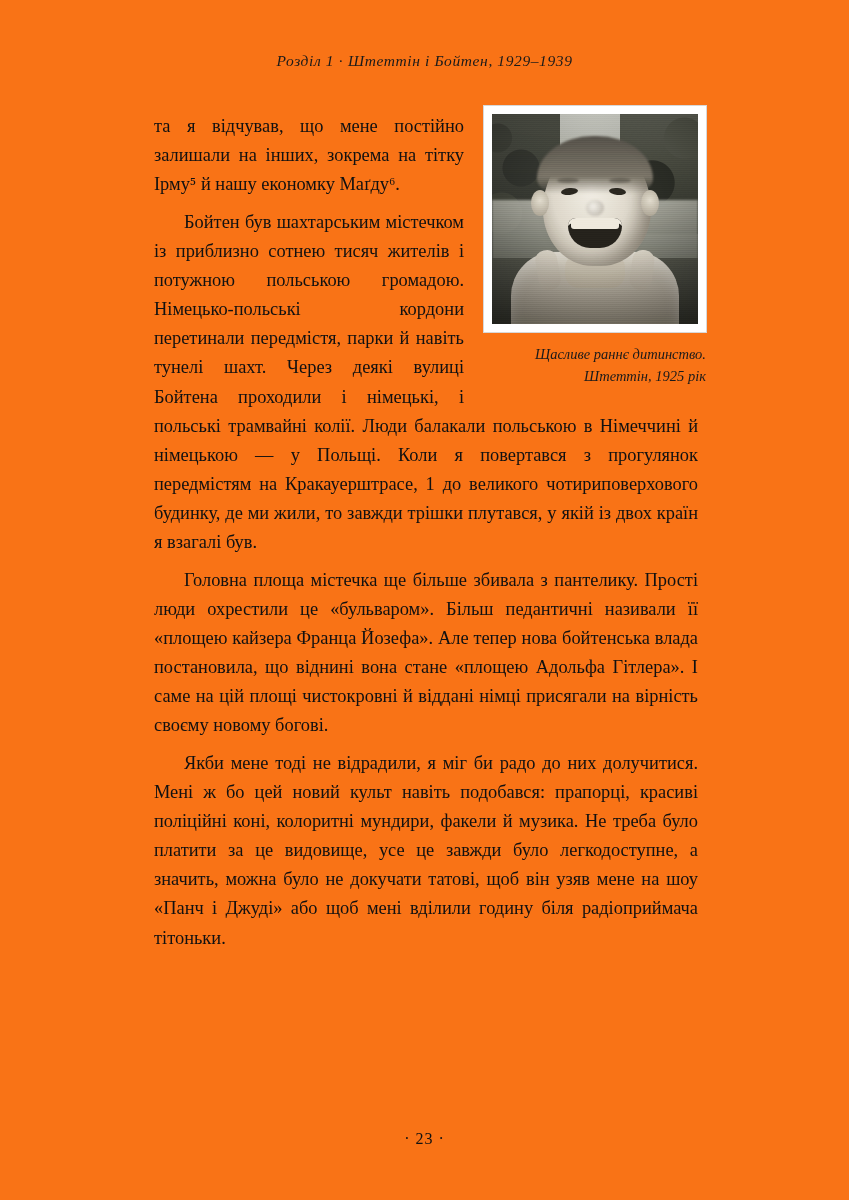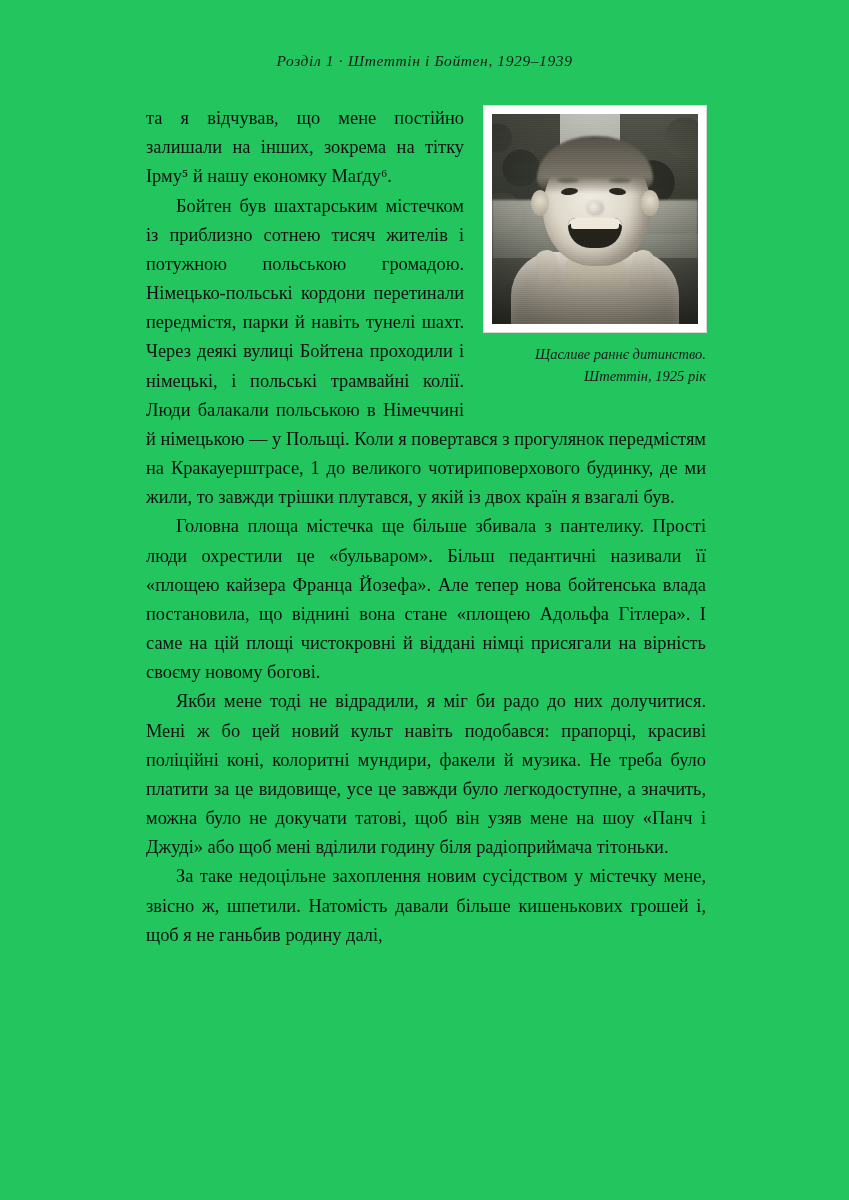--- a/index.html
+++ b/index.html
@@ -13,21 +13,21 @@
     font-family: "Liberation Serif", "DejaVu Serif", serif;
     color: #111111;
     position: relative;
     overflow: hidden;
   }
   .page {
     position: absolute;
     left: 0; top: 0;
     width: 849px;
     height: 1200px;
-    background: #22c55e;
+    background: #f97316;
   }
   .running-head {
     position: absolute;
     left: 0;
     top: 52px;
     width: 849px;
     text-align: center;
     font-size: 15.5px;
     font-style: italic;
     letter-spacing: 0.6px;
@@ -204,21 +204,21 @@
   .caption {
     width: 222px;
     margin-top: 12px;
     text-align: right;
     font-size: 14.5px;
     font-style: italic;
     line-height: 1.5;
     color: #1a1a1a;
   }
   p.body {
-    margin: 0;
+    margin: 8px;
     font-size: 18.4px;
     line-height: 1.585;
     text-align: justify;
     text-indent: 30px;
     hyphens: auto;
     -webkit-hyphens: auto;
     color: #111111;
   }
   p.body.first {
     text-indent: 0;
@@ -275,18 +275,18 @@
       <div class="caption">
         <span>Щасливе раннє дитинство.</span><br>
         <span>Штеттін, 1925 рік</span>
       </div>
     </div>
 
     <p class="body first">та я відчував, що мене постійно залишали на інших, зокрема на тітку Ірму⁵ й нашу економку Маґду⁶.</p>
     <p class="body">Бойтен був шахтарським містечком із приблизно сотнею тисяч жителів і потужною польською громадою. Німецько-польські кордони перетинали передмістя, парки й навіть тунелі шахт. Через деякі вулиці Бойтена проходили і німецькі, і польські трамвайні колії. Люди балакали польською в Німеччині й німецькою — у Польщі. Коли я повертався з прогулянок передмістям на Кракауерштрасе, 1 до великого чотириповерхового будинку, де ми жили, то завжди трішки плутався, у якій із двох країн я взагалі був.</p>
     <p class="body">Головна площа містечка ще більше збивала з пантелику. Прості люди охрестили це «бульваром». Більш педантичні називали її «площею кайзера Франца Йозефа». Але тепер нова бойтенська влада постановила, що віднині вона стане «площею Адольфа Гітлера». І саме на цій площі чистокровні й віддані німці присягали на вірність своєму новому богові.</p>
     <p class="body">Якби мене тоді не відрадили, я міг би радо до них долучитися. Мені ж бо цей новий культ навіть подобався: прапорці, красиві поліційні коні, колоритні мундири, факели й музика. Не треба було платити за це видовище, усе це завжди було легкодоступне, а значить, можна було не докучати татові, щоб він узяв мене на шоу «Панч і Джуді» або щоб мені вділили годину біля радіоприймача тітоньки.</p>
-    <p class="body">За таке недоцільне захоплення новим сусідством у містечку мене, звісно ж, шпетили. Натомість давали більше кишенькових грошей і, щоб я не ганьбив родину далі,</p>
 
   </div>
 
+  <div class="folio">· 23 ·</div>
 
 </div>
 
 </body></html>

